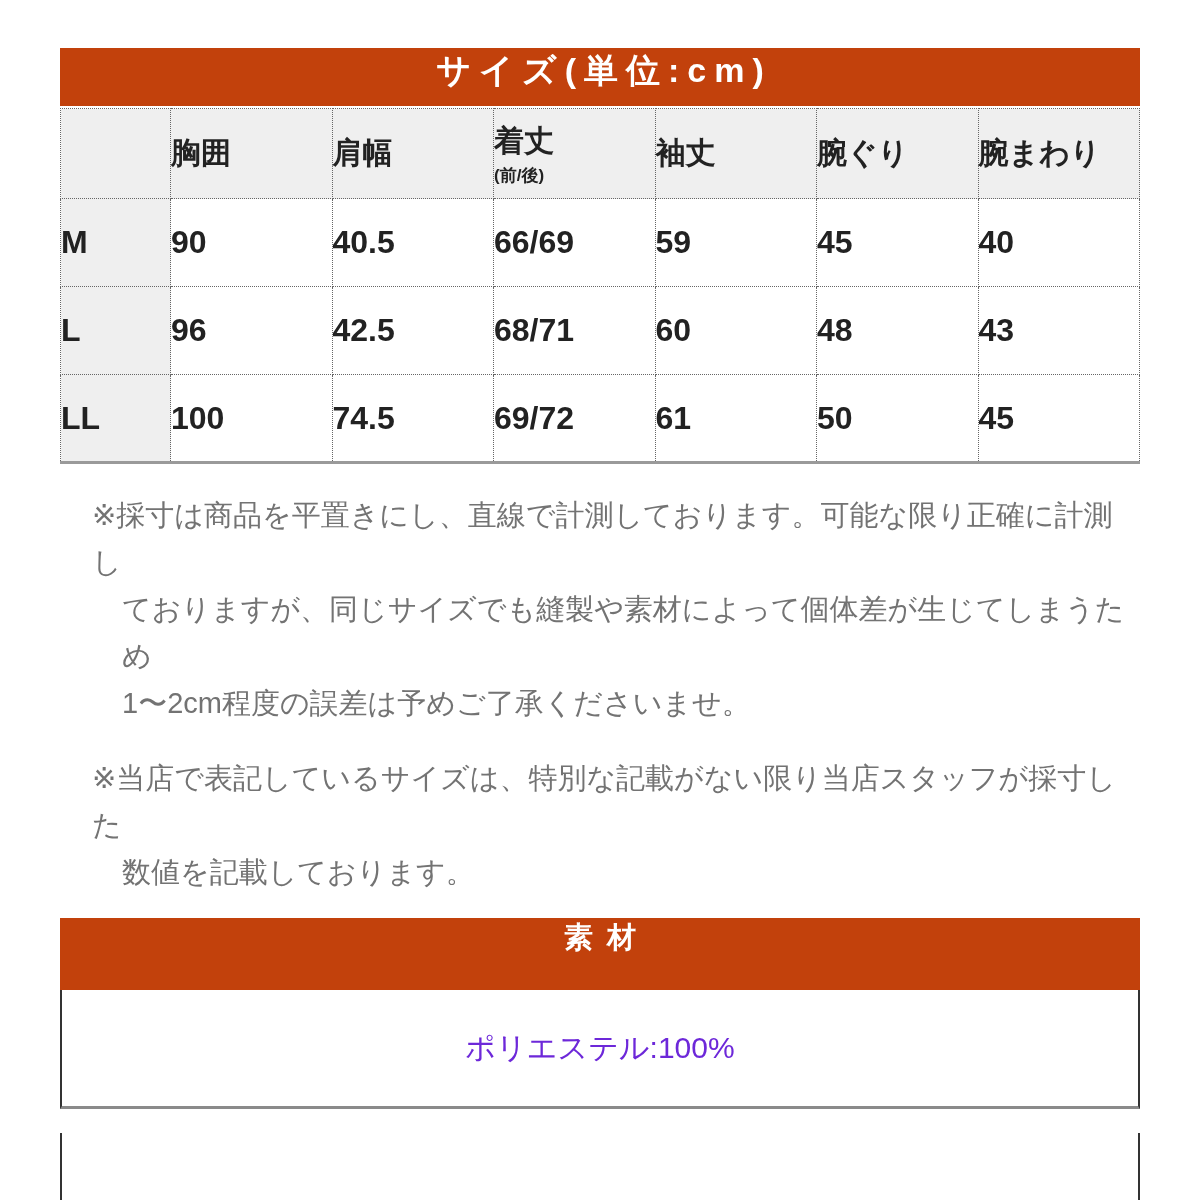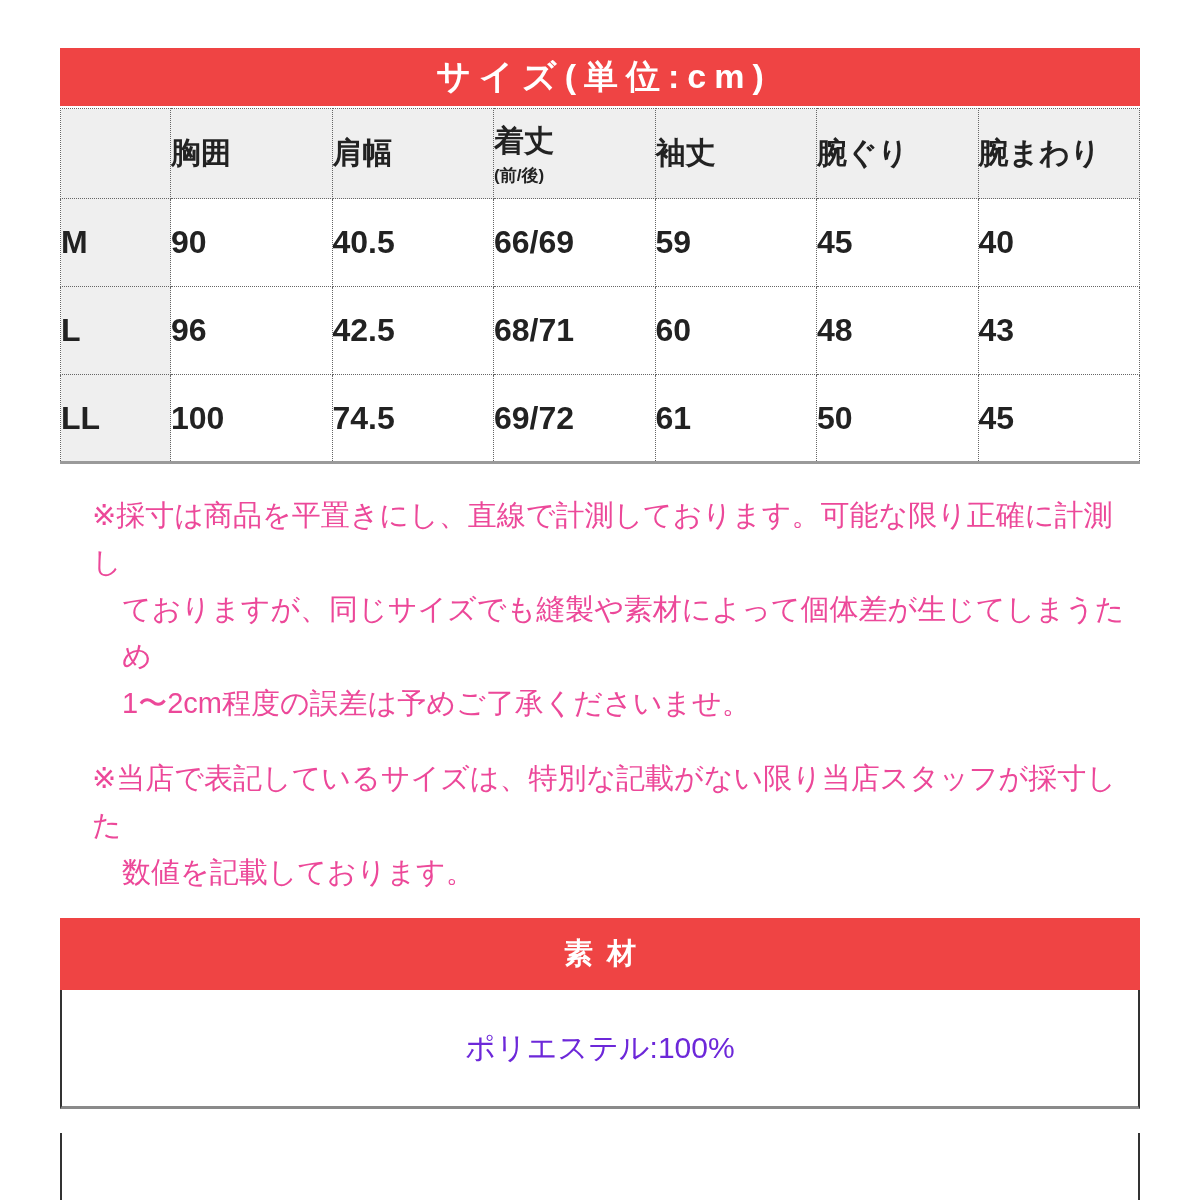--- a/index.html
+++ b/index.html
@@ -6,43 +6,43 @@
   html,body { background:#ffffff; }
   body {
     width:1200px; height:1200px;
     font-family:"Liberation Sans","DejaVu Sans",sans-serif;
     color:#222222;
   }
   .container { width:1080px; margin:48px auto 0 auto; }
 
   
   .bar {
-    background:#ef4444; color:#ffffff;
-    display:flex; align-items:center; justify-content:center;
+    background:#c2410c; color:#ffffff;
+    display:flex; align-items:flex-start; justify-content:center;
     font-weight:bold;
   }
   .size-title-bar { height:58px; font-size:34px; letter-spacing:8px; padding-left:8px; }
   .sub-bar { height:72px; font-size:29px; letter-spacing:14px; padding-left:14px; }
 
   
   table.size-table {
     width:1080px; table-layout:fixed; border-collapse:collapse;
     margin-top:2px; border-bottom:3px solid #9a9a9a;
   }
   .size-table th, .size-table td {
     border:1px dotted #666666; text-align:left; vertical-align:middle;
   }
   .size-table thead th { background:#efefef; height:90px; font-size:30px; font-weight:bold; }
   .size-table tbody th { background:#efefef; font-size:32px; font-weight:bold; }
   .size-table tbody tr { height:88px; }
   .size-table td { background:#ffffff; font-size:32px; font-weight:bold; }
   .col-sub { font-size:17px; font-weight:bold; margin-top:2px; }
 
   
-  .note { margin-top:28px; font-size:29px; line-height:47px; color:#ec4899; }
+  .note { margin-top:28px; font-size:29px; line-height:47px; color:#737373; }
   .note.second { }
   .note-line { padding-left:62px; }
   .note-line.first { padding-left:32px; }
 
   
   .boxed-section { margin-top:22px; }
   .boxed-section.wash { margin-top:24px; }
   .box-body {
     background:#ffffff;
     border-left:2px solid #333333; border-right:2px solid #333333;

